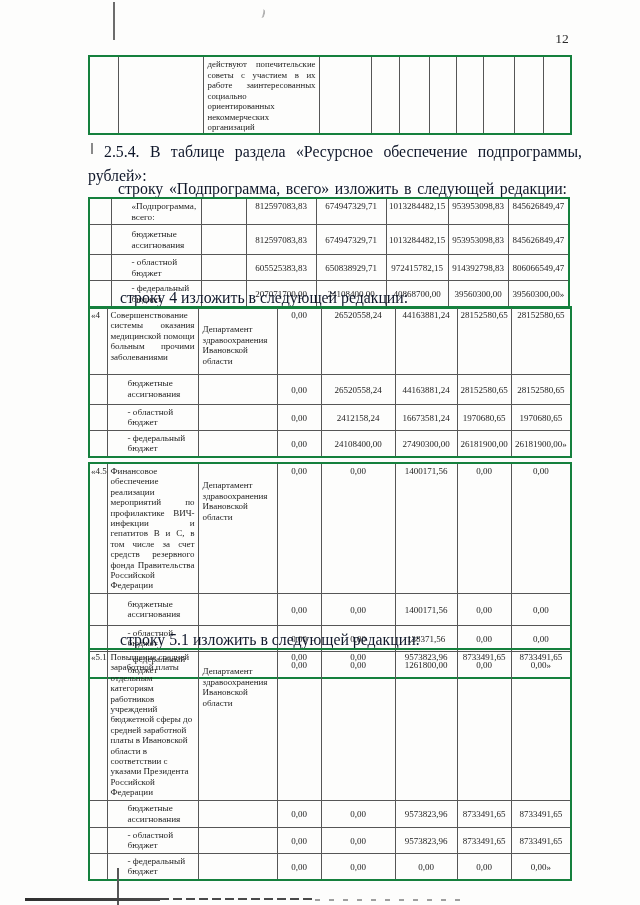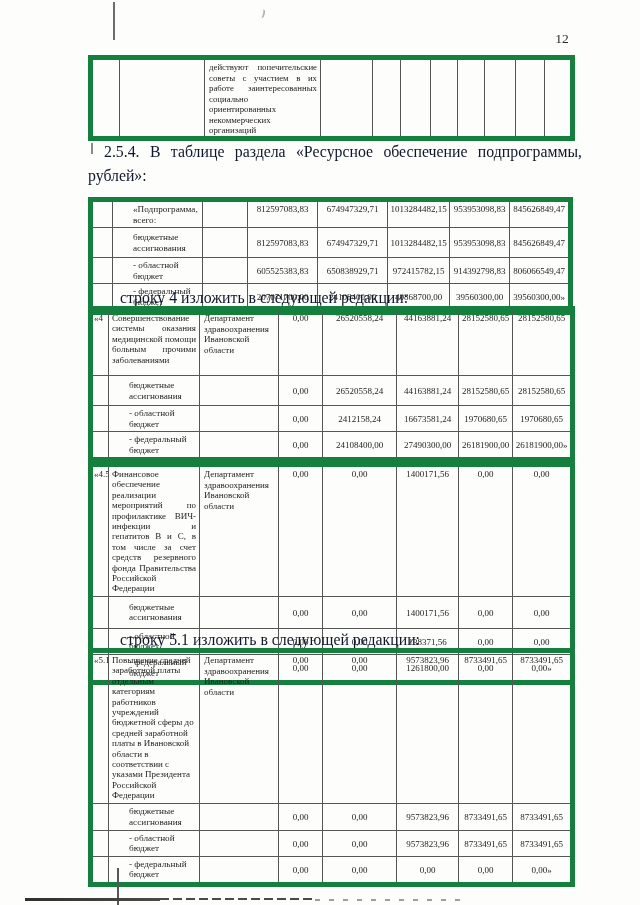--- a/index.html
+++ b/index.html
@@ -10,26 +10,26 @@
   
   .heading{position:absolute;font-size:15.8px;line-height:17px;color:#0f172a;}
   #p254{left:88px;top:140px;width:494px;line-height:24px;text-align:justify;text-indent:16px;}
   #sub1{left:88px;top:180px;width:479px;padding-left:30px;box-sizing:border-box;text-align:justify;text-align-last:justify;}
   #sub2{left:88px;top:289px;padding-left:32px;}
   #sub3{left:88px;top:446px;padding-left:32px;}
   #sub4{left:88px;top:631px;padding-left:32px;}
   #pagenum{position:absolute;left:548px;top:31px;width:28px;font-size:13.5px;text-align:center;color:#2a2a2a;}
 
   
-  table.t{position:absolute;border-collapse:collapse;table-layout:fixed;border:5px solid #15803d;}
+  table.t{position:absolute;border-collapse:collapse;table-layout:fixed;border:2px solid #15803d;}
   table.t td{border:1px solid #565656;vertical-align:top;color:#1d1d1d;overflow:hidden;}
   td.cont-text{font-size:8.8px;line-height:10.5px;text-align:justify;padding:2px 3px 0 4px;}
   td.desc{font-size:9px;line-height:10.4px;text-align:justify;padding:2px 3px;}
   td.desc.left{text-align:left;}
-  td.exec{font-size:9px;line-height:10.6px;padding:2px 2px 2px 4px;}
+  td.exec{font-size:9px;line-height:10.6px;padding:16px 2px 2px 4px;}
   td.num{font-size:9px;padding:2px 0 0 1px;}
   td.lbl{font-size:9.2px;line-height:10.6px;padding:2px 2px 2px 20px;}
   td.val{font-size:9px;text-align:center;white-space:nowrap;padding-top:2px;}
   tr.mid td{vertical-align:middle;}
 
   
   #art-vline-top{left:113px;top:2px;width:2px;height:38px;background:#6c6c6c;}
   #art-squiggle{left:259px;top:9px;width:4px;height:9px;border-right:2px solid #9a9a9a;border-radius:50%;transform:rotate(12deg);opacity:.75;}
   #art-tick{left:91px;top:143px;width:2px;height:11px;background:#8a8a8a;}
   #art-vline-bottom{left:117px;top:868px;width:2px;height:37px;background:#575757;}
@@ -69,20 +69,21 @@
         <td></td>
         <td></td>
         <td></td>
         <td></td>
         <td></td>
       </tr>
     </tbody>
   </table>
 
   <div id="p254" class="heading">2.5.4. В таблице раздела «Ресурсное обеспечение подпрограммы, рублей»:</div>
+  <div id="sub1" class="heading">строку «Подпрограмма, всего» изложить в следующей редакции:</div>
 
   <table class="t" style="left:88px;top:197px;width:480px;">
     <colgroup>
       <col style="width:22px">
         <col style="width:90px">
         <col style="width:45px">
         <col style="width:70px">
       <col style="width:70px">
         <col style="width:62px">
         <col style="width:60px">

